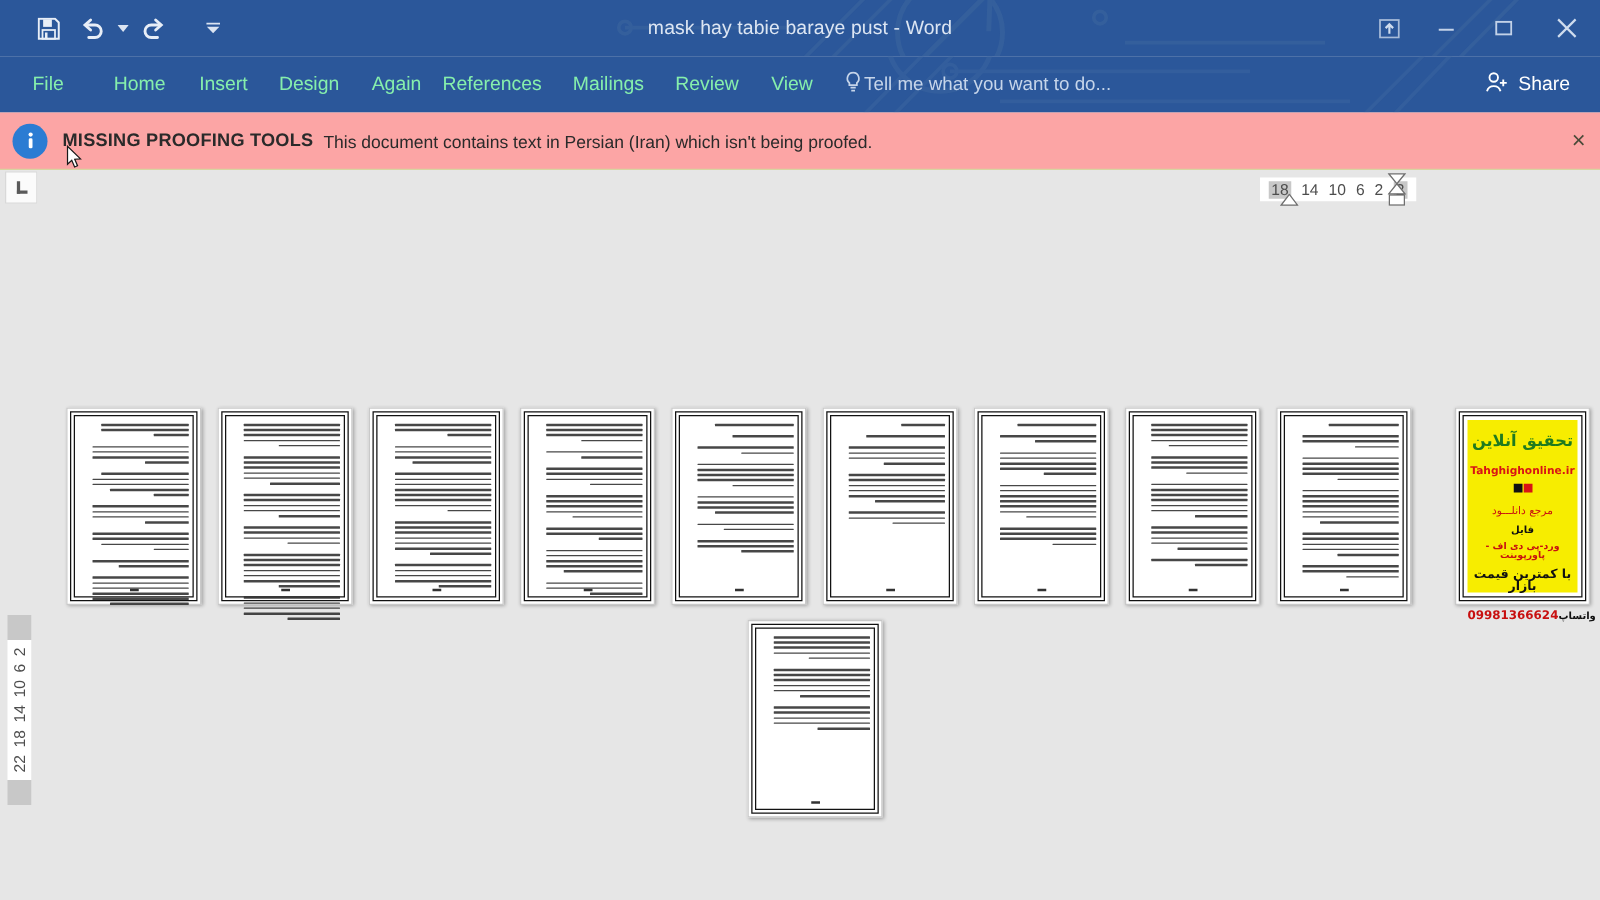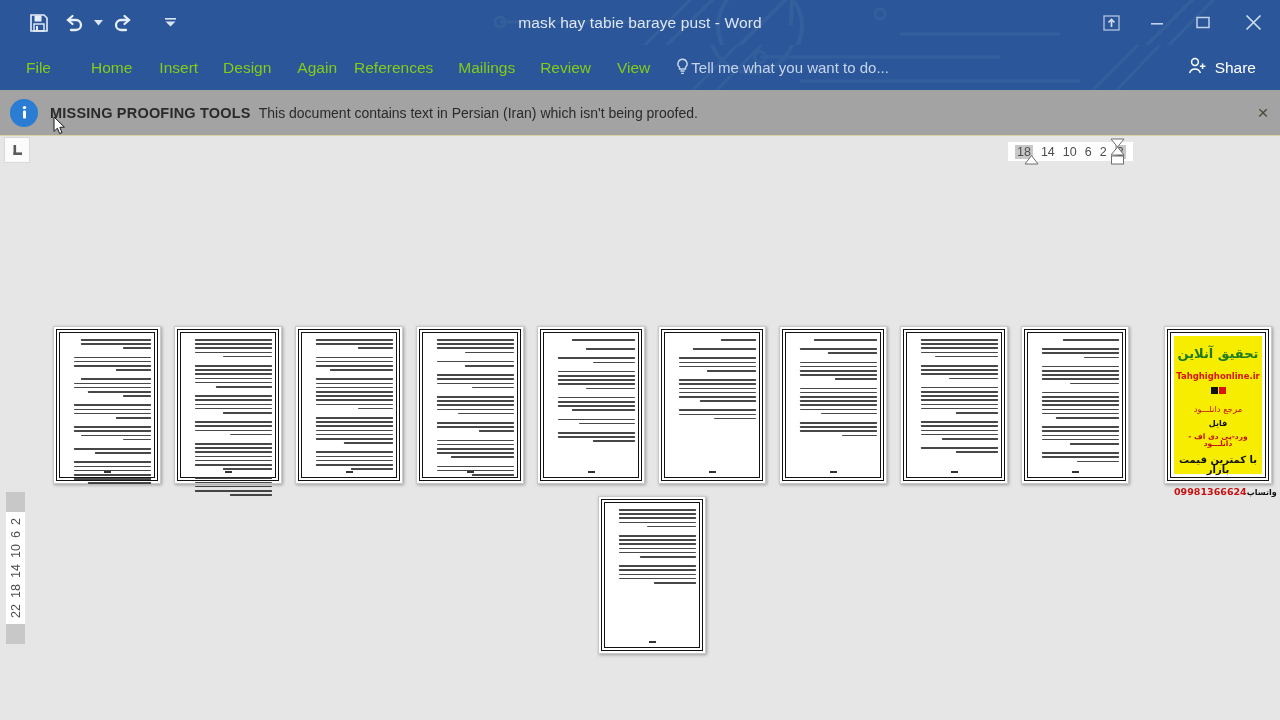--- a/index.html
+++ b/index.html
@@ -36,36 +36,36 @@
   .win-btn.close { width:54px; color:#cfdcee; }
 
   
   .ribbon {
     height:45px; background:#2b579a; position:relative; overflow:hidden;
     display:flex; align-items:center;
   }
   .rb-deco { position:absolute; inset:0; pointer-events:none; opacity:.5; }
   .tabs { display:flex; align-items:center; position:relative; z-index:2; }
   .tab {
-    color:#84cc16; font-size:15.5px; padding:0 0; margin:0;
+    color:#86efac; font-size:15.5px; padding:0 0; margin:0;
     display:flex; align-items:center; height:45px;
   }
   .tellme {
     position:relative; z-index:2; display:flex; align-items:center; gap:2px;
     color:#c6d5ea; font-size:15px; margin-left:26px;
   }
   .share {
     position:relative; z-index:2; margin-left:auto; margin-right:10px;
     display:flex; align-items:center; gap:8px; color:#ffffff; font-size:15.5px;
     padding:6px 14px;
   }
 
   
   .infobar {
-    height:46px; background:#a3a3a3; border-bottom:1px solid #d8d4a0;
+    height:46px; background:#fca5a5; border-bottom:1px solid #d8d4a0;
     display:flex; align-items:center; padding-left:10px; position:relative;
   }
   .info-icon {
     width:28px; height:28px; border-radius:50%; background:#2b7cd3;
     display:flex; align-items:center; justify-content:center; flex:0 0 auto;
     margin-right:12px;
   }
   .info-strong { font-weight:bold; font-size:14.5px; color:#2a2a2a; letter-spacing:.2px; }
   .info-msg { font-size:14px; color:#2a2a2a; margin-left:8px; }
   .never-btn {
@@ -703,21 +703,21 @@
           <i></i>
         </div>
       </div>
       <div class="page" style="left: 1164px; top: 160px; width: 108px; height: 158px;">
         <div class="page-frame"></div>
         <div class="adpage" style="background: rgb(247, 237, 0);">
           <div class="ad-l ad-title" style="padding-top:11px;color:#1f7a1f">تحقیق آنلاین</div>
           <div class="ad-l" style="margin-top:6px"><span class="ad-url">Tahghighonline.ir</span><span class="ad-ico" style="background:#111"></span><span class="ad-ico" style="background:#d81414"></span></div>
           <div class="ad-l ad-r1" style="margin-top:7px">مرجع دانلـــود</div>
           <div class="ad-l ad-r2" style="margin-top:6px">فایل</div>
-          <div class="ad-l ad-r3" style="margin-top:5px">ورد-پی دی اف - دانلـــود</div>
+          <div class="ad-l ad-r3" style="margin-top:5px">ورد-پی دی اف - پاورپوینت</div>
           <div class="ad-l ad-r4" style="margin-top:7px">با کمترین قیمت بازار</div>
           <div class="ad-l" style="margin-top:7px"><span class="ad-phone">09981366624</span><span class="ad-r2" style="margin-right:3px">واتساپ</span></div>
         </div>
       </div>
       <div class="page" style="left: 598px; top: 330px; width: 108px; height: 158px;">
         <div class="page-frame"></div>
         <div class="para" style="top: 12px;">
           <div class="ln" style="width: 88%; margin-left: auto;"></div>
           <div class="ln" style="width: 88%; margin-left: auto;"></div>
           <div class="ln" style="width: 88%; margin-left: auto;"></div>

